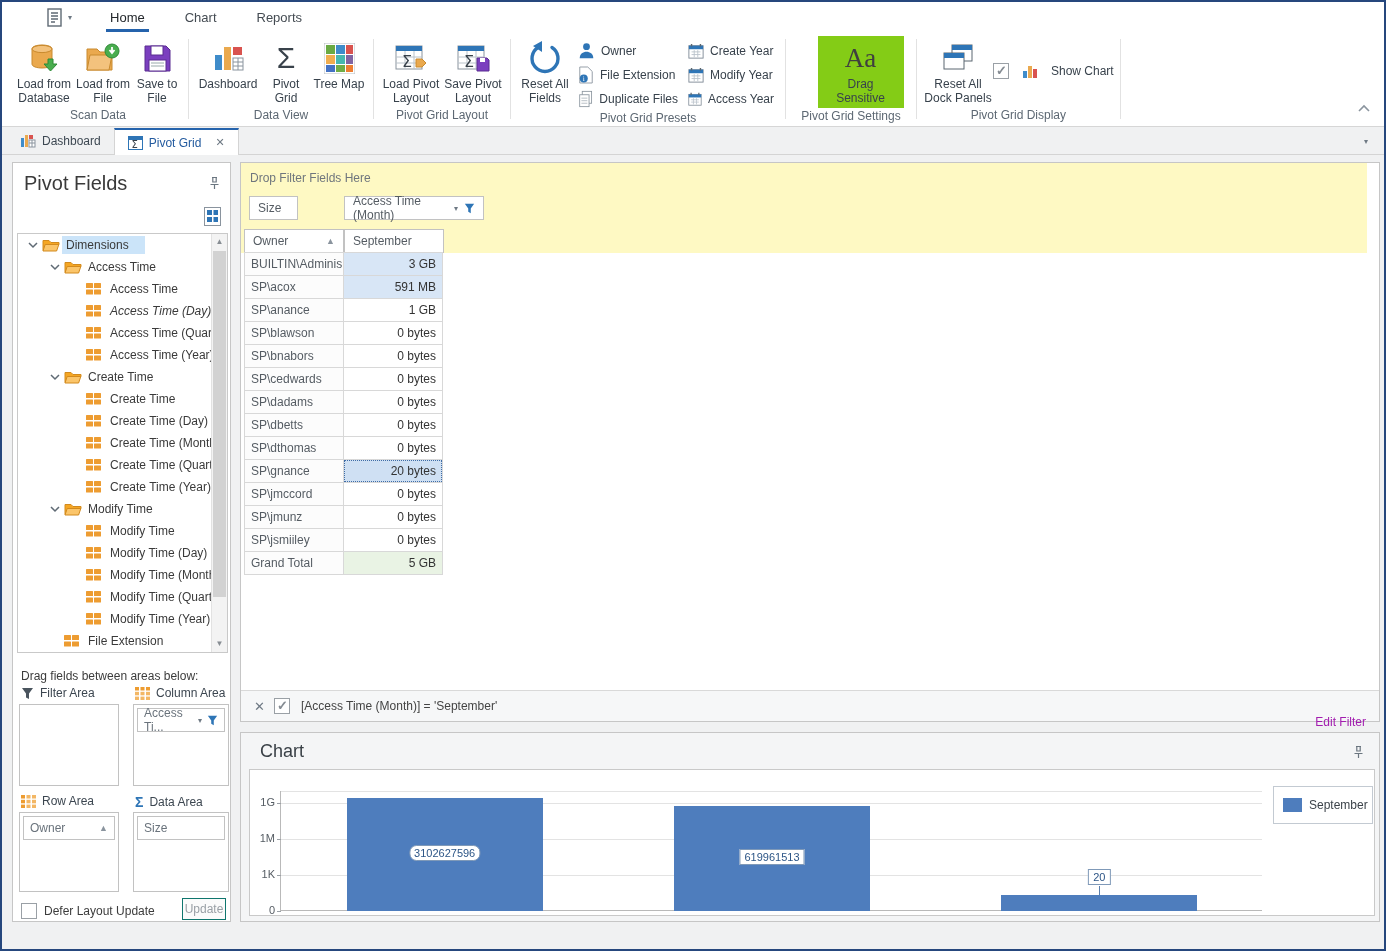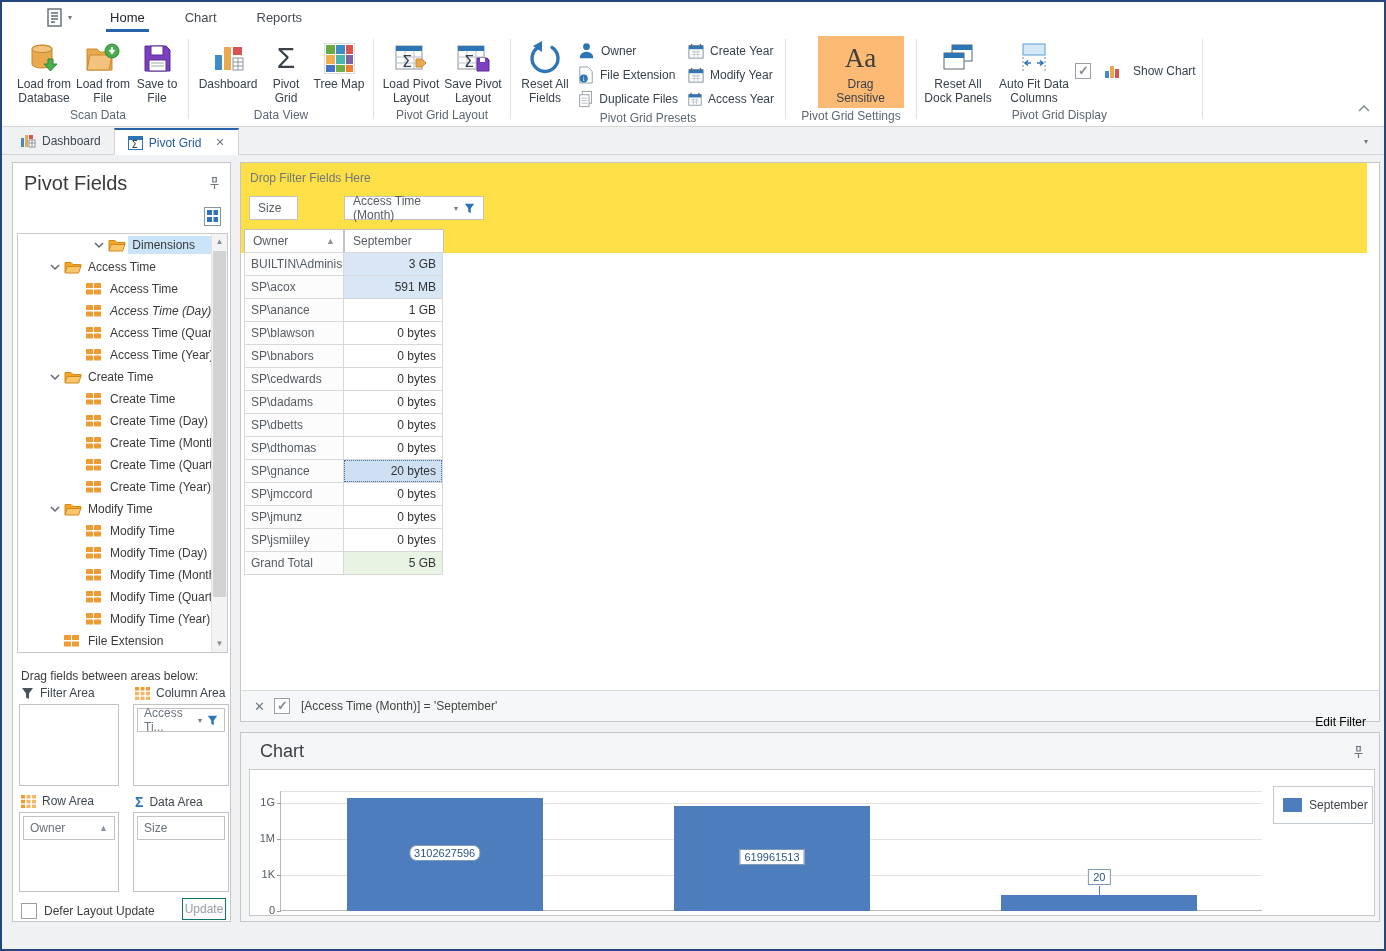--- a/index.html
+++ b/index.html
@@ -18,21 +18,21 @@
   .rtab.active::after { content:''; position:absolute; left:16px; right:16px; bottom:-2px;
                         height:3px; background:#2563ac; }
   .ribbon-body { display:flex; height:93px; padding:1px 4px 0 6px; }
   .rgroup { display:flex; flex-direction:column; }
   .rgroup-items { display:flex; flex:1; align-items:flex-start; padding:2px 6px 0 6px; }
   .rgroup-label { text-align:center; font-size:12px; color:#5d6873; height:19px; line-height:17px; }
   .rsep { width:1px; background:#e2e2e2; margin:5px 0 7px 0; }
   .bigbtn { display:flex; flex-direction:column; align-items:center; padding-top:3px;
             font-size:12px; color:#38424c; text-align:center; line-height:1.2; min-width:50px; }
   .bigbtn .bicon { height:38px; display:flex; align-items:center; justify-content:center; }
-  .bigbtn.pressed { background:#fdba74; padding:3px 6px 2px 6px;margin-left:19px; }
+  .bigbtn.pressed { background:#84cc16; padding:3px 6px 2px 6px;margin-left:19px; }
   .smallcol { display:flex; flex-direction:column; gap:1px; padding-top:3px; }
   .smbtn { display:flex; align-items:center; gap:6px; font-size:12px; color:#38424c;
            height:23px; padding:0 5px; white-space:nowrap; }
   .checkitem { display:flex; align-items:center; gap:13px; margin-top:27px; font-size:12px; color:#38424c; }
   .cb { width:16px; height:16px; border:1px solid #9aa0a6; background:#fff; position:relative;
         display:inline-block; flex:none; }
   .cb.checked::after { content:'\2713'; position:absolute; left:2px; top:-1px; font-size:13px;
                        color:#858c93; font-weight:bold; }
   .ribbon-collapse { position:absolute; right:14px; bottom:10px; }
 
@@ -73,39 +73,39 @@
   .chip .grow { flex:1; }
   .caret-dn { color:#6e7984; font-size:8px; }
   .sort-asc { color:#8a949e; font-size:9px; }
   .defer-row { position:absolute; left:8px; top:740px; display:flex; align-items:center; gap:7px; }
   .update-btn { position:absolute; right:4px; top:735px; width:44px; height:22px; border:1px solid #0f766e;
                 background:#fbfbfb; color:#9aa0a6; font-size:12px; text-align:center; line-height:20px; }
 
   
   .pivot-panel { position:absolute; left:238px; top:160px; width:1140px; height:560px; background:#fff;
                  border:1px solid #c6c6c6; font-size:12px; }
-  .pg-top { position:absolute; left:0; top:0; right:12px; height:90px; background:#fde047; }
+  .pg-top { position:absolute; left:0; top:0; right:12px; height:90px; background:#fef9c3; }
   .pg-hint { position:absolute; left:9px; top:8px; color:#6f767d; }
   .pg-btn { position:absolute; height:24px; background:#fff; border:1px solid #c2c2c2; color:#555c63;
             display:flex; align-items:center; padding:0 8px; gap:6px; }
   .pg-rows { position:absolute; left:3px; top:90px; }
   .prow { display:flex; height:23px; }
   .prow .rh { width:100px; border:1px solid #d8d8d8; margin-top:-1px; background:#fcfcfc; color:#555c63;
               display:flex; align-items:center; padding:0 6px; overflow:hidden; white-space:nowrap; }
   .prow .rv { width:100px; border:1px solid #d8d8d8; margin-top:-1px; margin-left:-1px; background:#fff;
               color:#333; display:flex; align-items:center; justify-content:flex-end; padding:0 6px; }
   .prow.selected .rv { background:#d8e6f6; }
   .prow.focused .rv { background:#cfe0f3; outline:1px dotted #3f6ca5; outline-offset:-2px; }
   .prow.total .rv { background:#e9f3e4; }
   .pg-filterbar { position:absolute; left:0; right:0; bottom:0; height:31px; background:#f6f7f8;
                   border-top:1px solid #d9d9d9; display:flex; align-items:center; padding:0 13px;
                   color:#444; gap:9px; }
   .fb-x { color:#6e7984; font-size:13px; }
   .fb-expr { margin-left:2px; }
-  .fb-edit { margin-left:auto; color:#000000;margin-top:32px; }
+  .fb-edit { margin-left:auto; color:#a21caf;margin-top:32px; }
 
   
   .chart-panel { position:absolute; left:238px; top:730px; width:1140px; height:190px; background:#f4f5f6;
                  border:1px solid #c6c6c6; }
   .chart-title { position:absolute; left:19px; top:8px; font-size:18px; color:#3a4147; }
   .chart-pin { position:absolute; right:14px; top:12px; }
   .chart-box { position:absolute; left:8px; top:36px; width:1126px; height:147px; background:#fff;
                border:1px solid #c9c9c9; }
   .plot { position:absolute; left:30px; top:21px; width:982px; height:120px;
           border-left:1px solid #b9b9b9; border-bottom:1px solid #b9b9b9; }
@@ -352,30 +352,20 @@
           <div class="bigbtn" style="width:70px">
             <span class="bicon">
               <svg width="34" height="30" viewBox="0 0 34 30">
                   <rect x="11" y="2" width="20" height="16" fill="#fff" stroke="#5b6770"></rect>
                   <rect x="11" y="2" width="20" height="5" fill="#2e75b6"></rect>
                   <rect x="3" y="10" width="20" height="16" fill="#fff" stroke="#5b6770"></rect>
                   <rect x="3" y="10" width="20" height="5" fill="#2e75b6"></rect>
                 </svg>
             </span>
             <span>Reset All Dock Panels</span>
-          </div>
-          <div class="bigbtn" style="width:82px">
-            <span class="bicon">
-              <svg width="34" height="32" viewBox="0 0 34 32">
-                  <rect x="6" y="2" width="22" height="11" fill="#d6e9f8" stroke="#5b9bd5"></rect>
-                  <path d="M6 15v14M28 15v14" stroke="#7c8894" stroke-dasharray="2 2"></path>
-                  <path d="M14 21H9M11 18.5 8 21l3 2.5M20 21h5M23 18.5 26 21l-3 2.5" stroke="#2e75b6" stroke-width="1.6" fill="none"></path>
-                </svg>
-            </span>
-            <span>Auto Fit Data Columns</span>
           </div>
           <div class="checkitem">
             <span class="cb checked"></span>
             <svg width="16" height="16" viewBox="0 0 16 16">
                 <rect x="1" y="8" width="4" height="7" fill="#3f8cca"></rect>
                 <rect x="6" y="3" width="4" height="12" fill="#eaa94e"></rect>
                 <rect x="11" y="6" width="4" height="9" fill="#d9534f"></rect>
               </svg>
             <span>Show Chart</span>
           </div>
@@ -431,21 +421,21 @@
             <rect x="3" y="3" width="5" height="5"></rect>
             <rect x="9.5" y="3" width="4.5" height="5"></rect>
             <rect x="3" y="10" width="5" height="5"></rect>
             <rect x="9.5" y="10" width="4.5" height="5"></rect>
           </g>
         </svg>
     </span>
 
     <div class="tree">
       <div class="tree-items">
-          <div class="tree-item sel" style="padding-left: 6px; justify-content: flex-end;">
+          <div class="tree-item sel" style="padding-left: 6px;">
             <span class="t-chev">
               <svg width="10" height="10" viewBox="0 0 10 10">
                 <path d="M1 3l4 4 4-4" stroke="#5f6a74" stroke-width="1.5" fill="none"></path>
               </svg>
             </span>
             <span class="t-ic">
               <svg width="18" height="14" viewBox="0 0 18 14">
                 <path d="M1 2.5h6l2 2h8v2H6L3 12.5H1z" fill="#f5a623" stroke="#d28a1e"></path>
                 <path d="M3.2 6.5h13.6l-2.2 6.5H1z" fill="#fbc56a" stroke="#d28a1e"></path>
               </svg>

